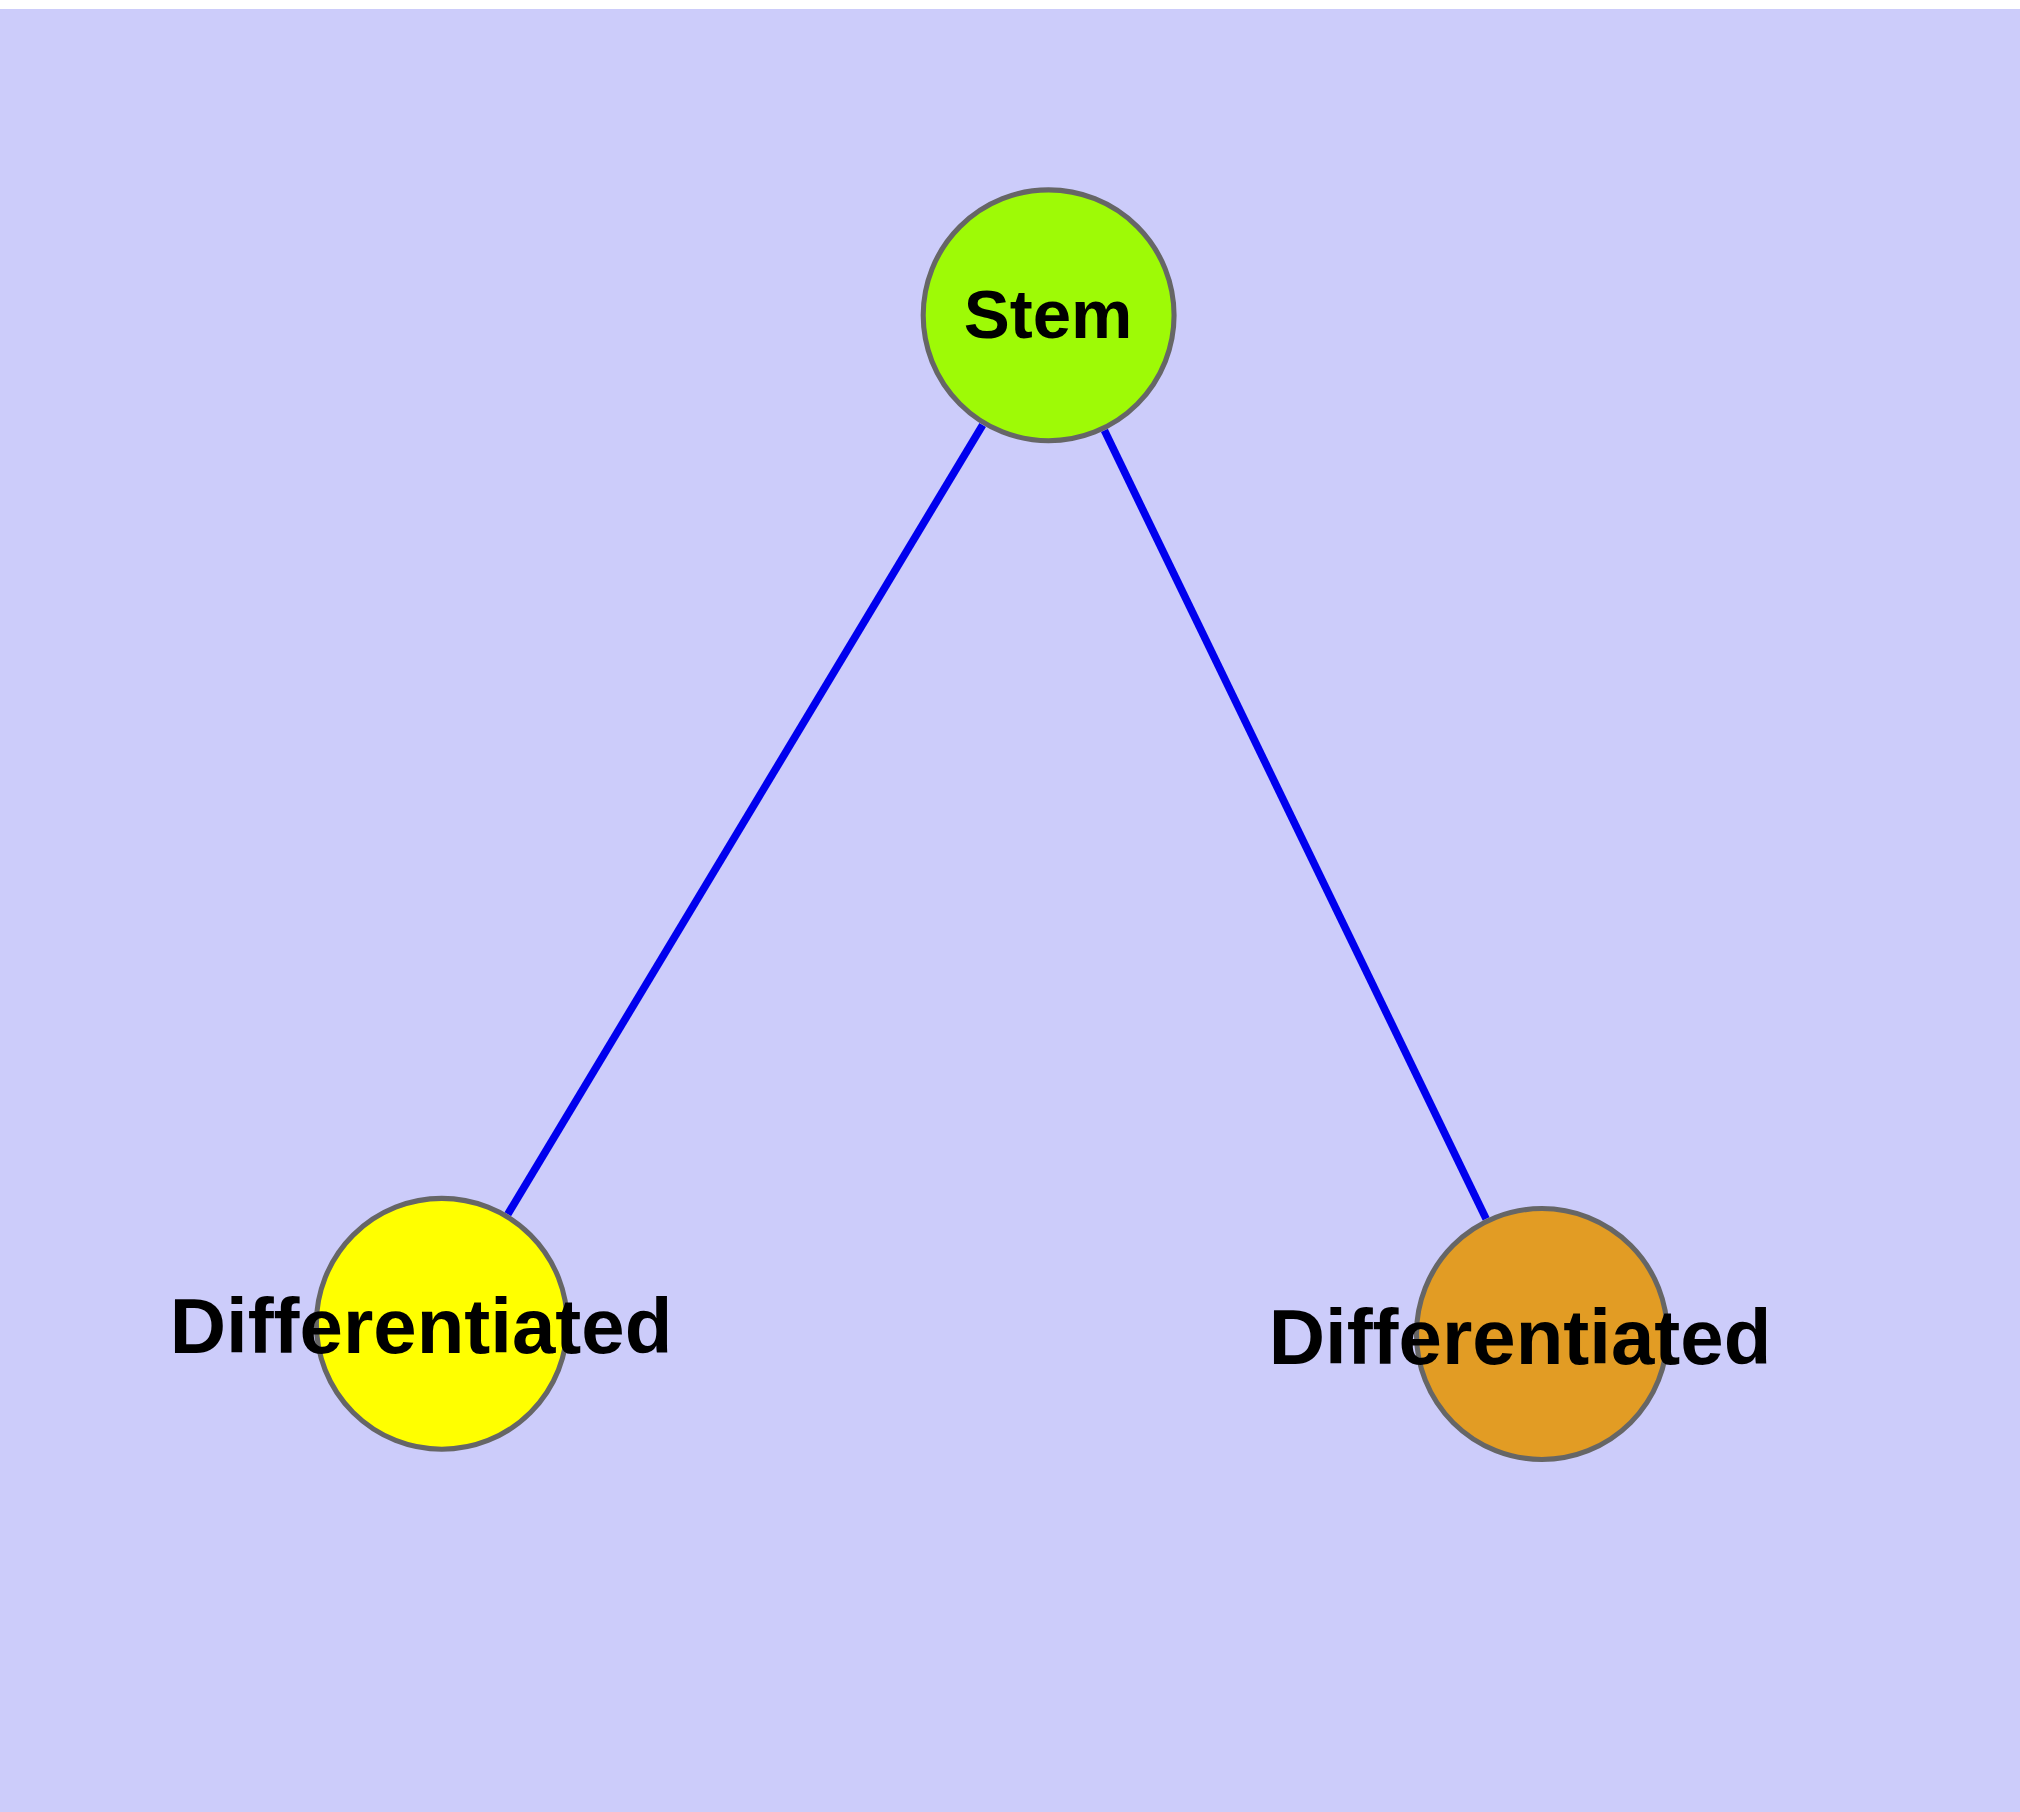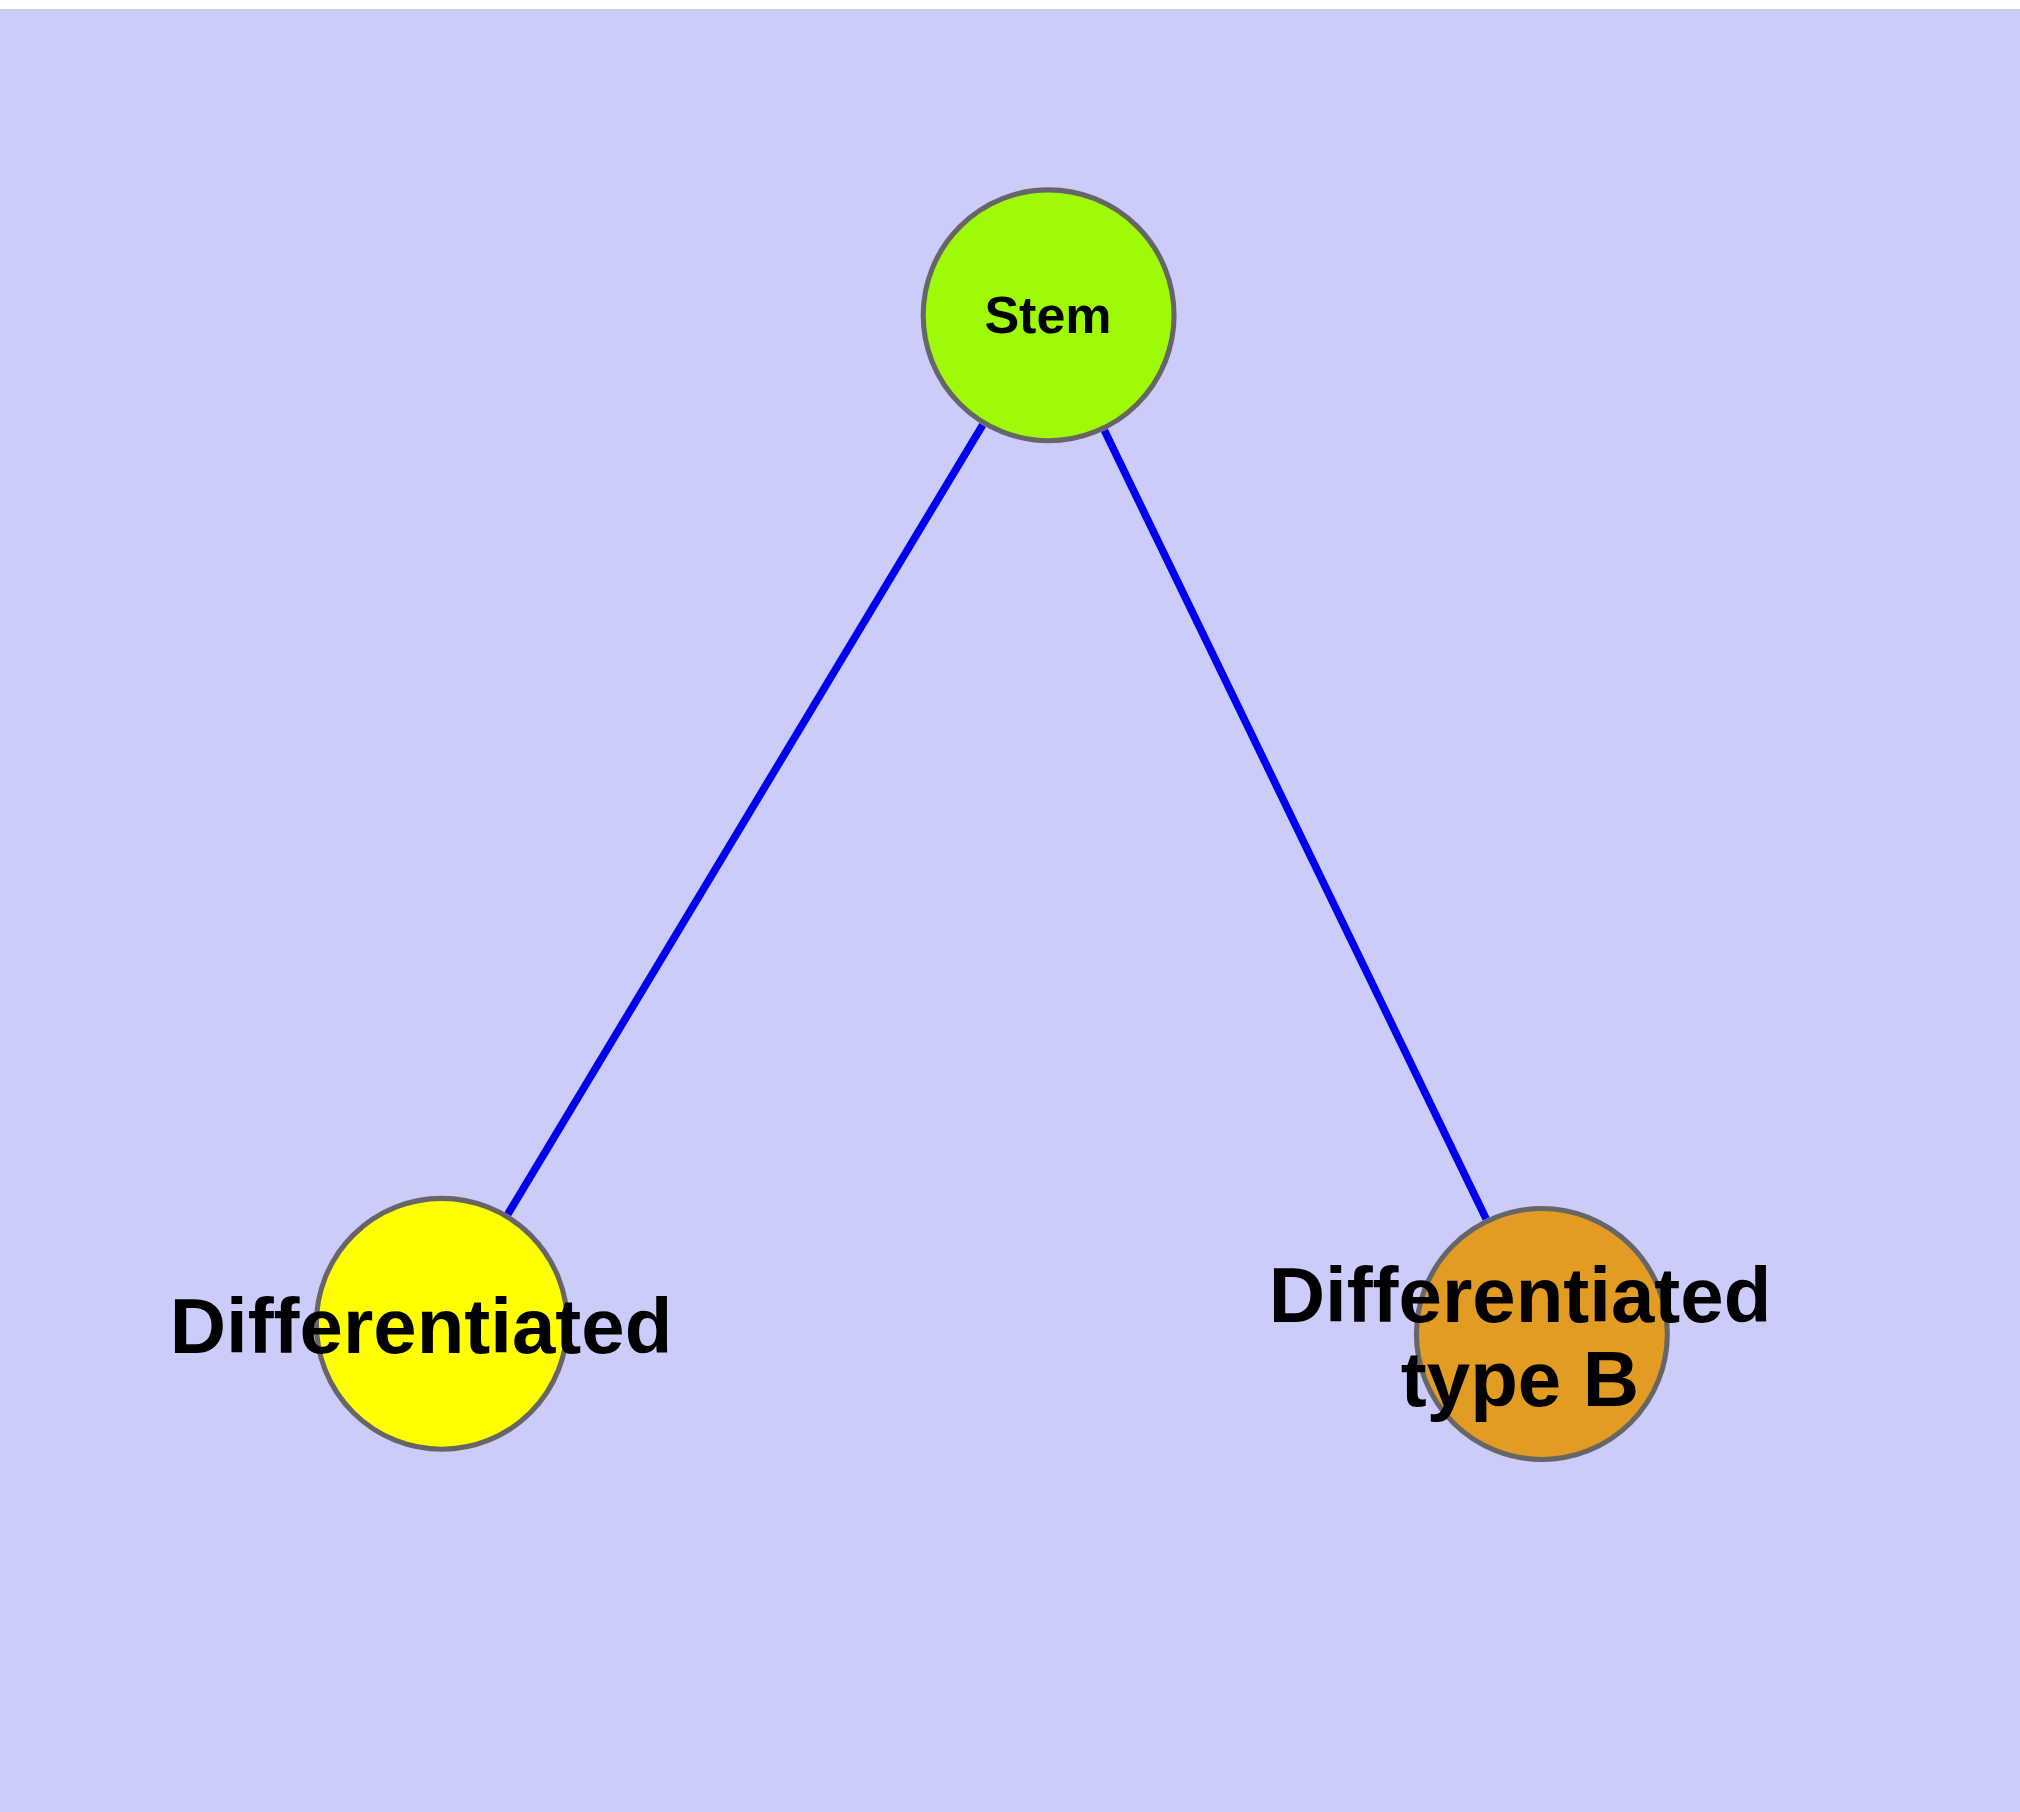--- a/index.html
+++ b/index.html
@@ -71,20 +71,20 @@
       <line x1="1302.8051625186436" y1="507.9068820402224" x2="1753.1948374813564" y2="1438.0931179597776" stroke="#0000ee" stroke-width="9" stroke-linecap="butt"></line>
     </g>
 
     <g>
       <circle cx="1237" cy="372" r="148" fill="#9efa06" stroke="#666666" stroke-width="6"></circle>
       <circle cx="521" cy="1562" r="148" fill="#ffff00" stroke="#666666" stroke-width="6"></circle>
       <circle cx="1819" cy="1574" r="148" fill="#e29c24" stroke="#666666" stroke-width="6"></circle>
     </g>
   </svg>
 
-  <div class="node-label" id="label-stem" style="left: 1048px; top: 315px; font-size: 52px; color: rgb(0, 0, 0);"><span>Stem</span></div>
+  <div class="node-label" id="label-stem" style="left: 1048px; top: 315px; font-size: 69px; color: rgb(0, 0, 0);"><span>Stem</span></div>
 
   <div class="node-label" id="label-diffA" style="left: 421px; top: 1326px; font-size: 78px; color: rgb(0, 0, 0);"><span>Differentiated</span><br></div>
 
-  <div class="node-label" id="label-diffB" style="left: 1520px; top: 1337px; font-size: 78px; color: rgb(0, 0, 0);"><span>Differentiated</span><br><span>type B</span></div>
+  <div class="node-label" id="label-diffB" style="left: 1520px; top: 1337px; font-size: 78px; color: rgb(0, 0, 0);"><span>Differentiated</span><br></div>
 
 </div>
 
 
 </body></html>

